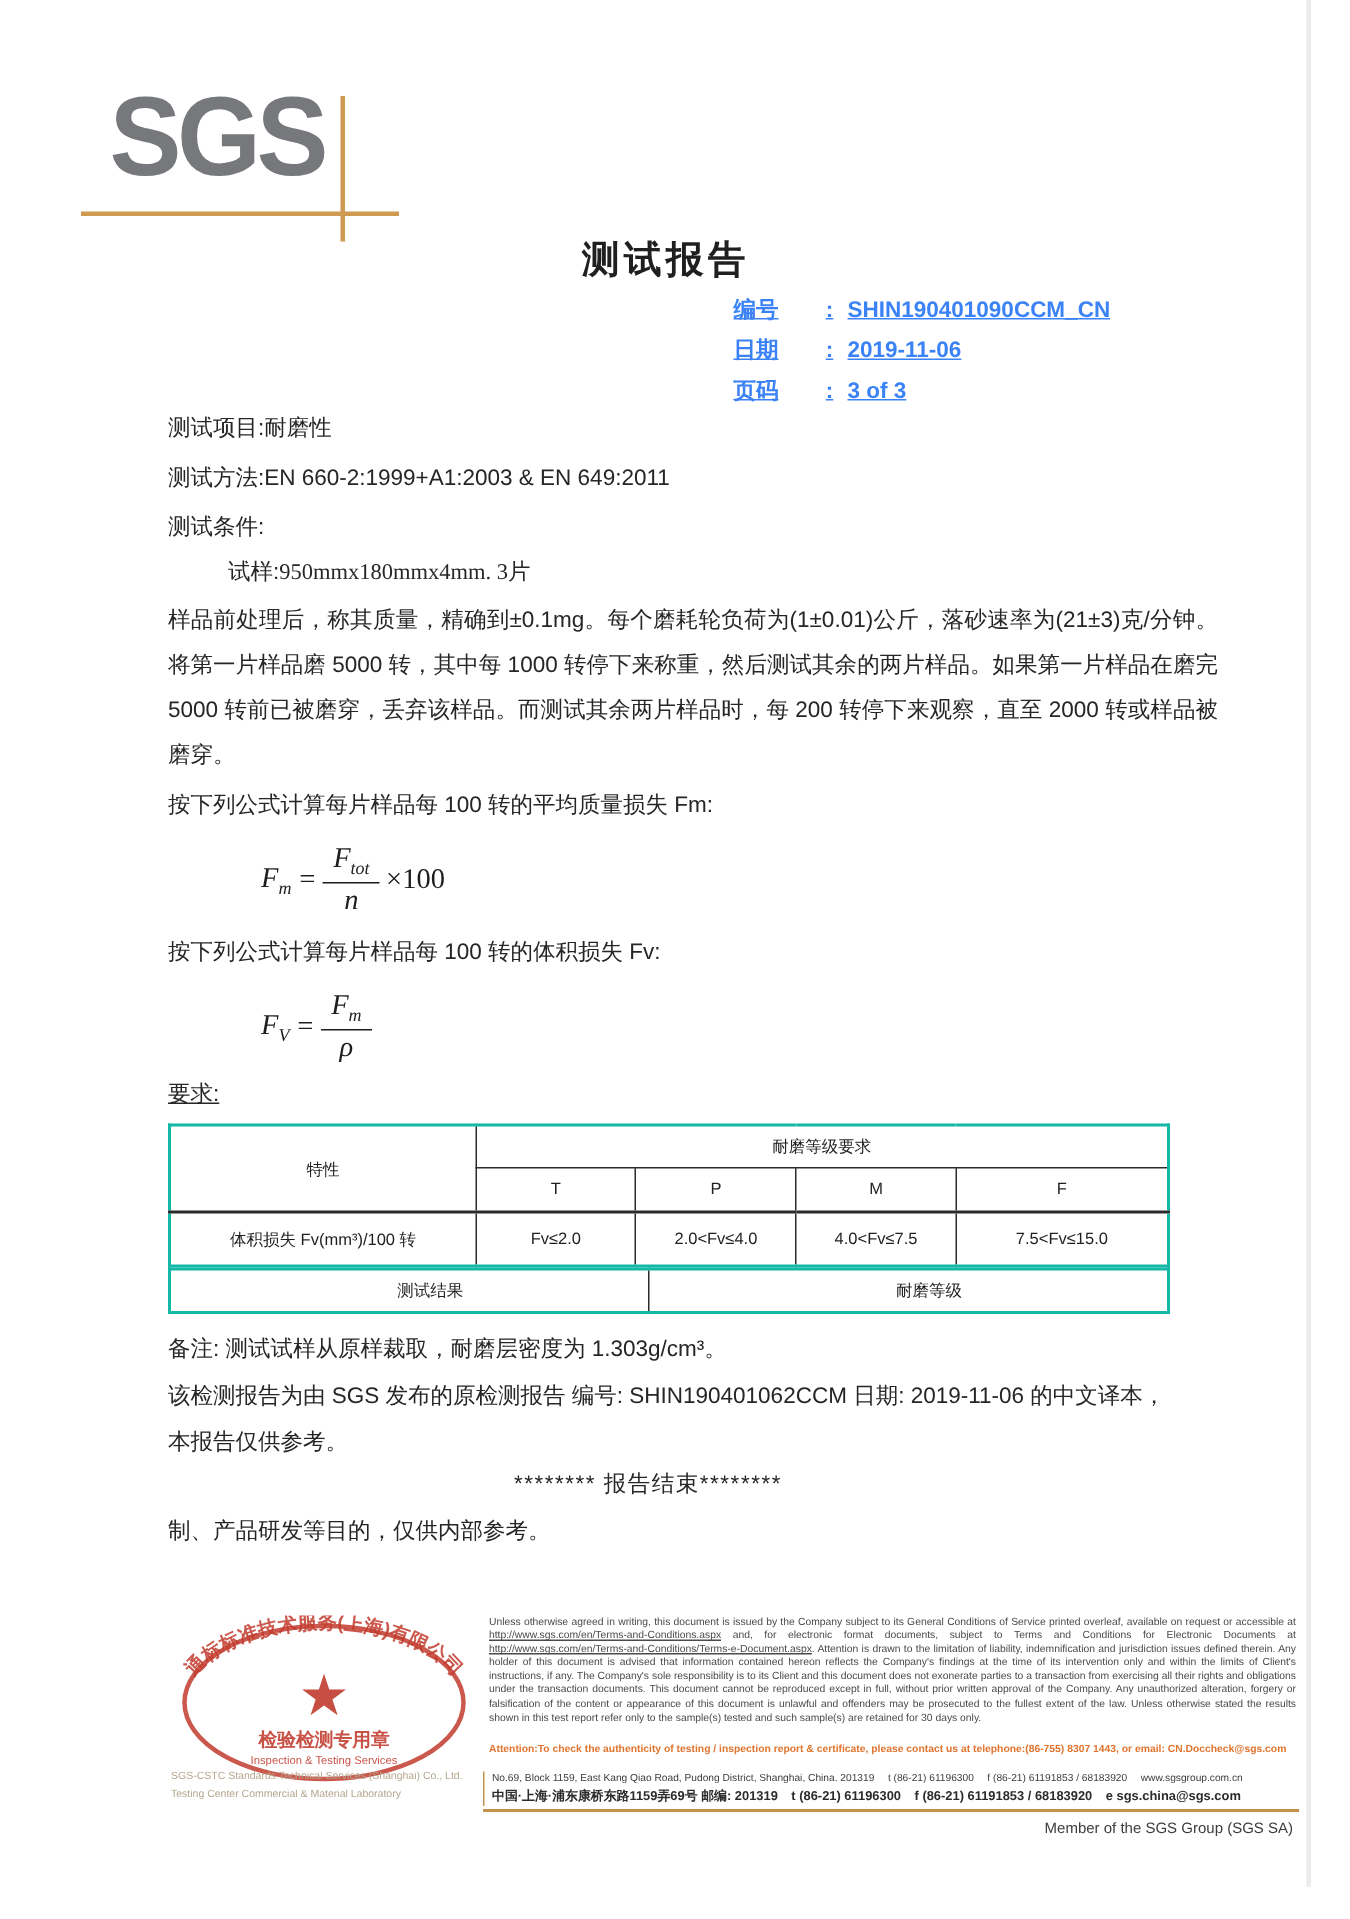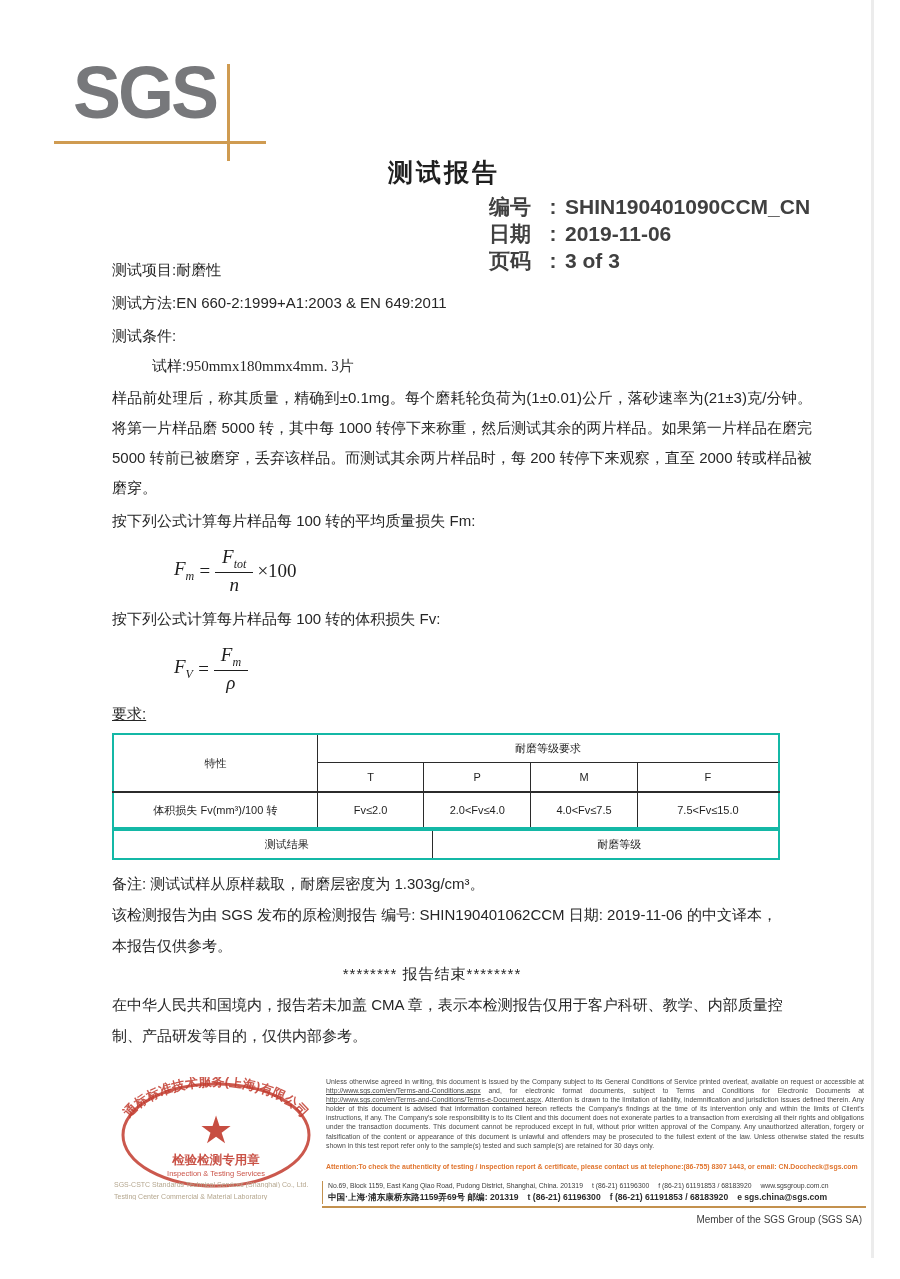--- a/index.html
+++ b/index.html
@@ -17,28 +17,28 @@
   .logo-text {
     position:absolute; left:73px; top:56px; font-size:72px; font-weight:bold;
     color:#77787b; letter-spacing:-3px; line-height:1; transform:scaleY(1.04);
     font-family:"Liberation Sans", sans-serif;
   }
   .logo-vline { position:absolute; left:227px; top:64px; width:3px; height:97px; background:#cf9b51; }
   .logo-hline { position:absolute; left:54px; top:141px; width:212px; height:3px; background:#cf9b51; }
 
   
   .report-title { position:absolute; left:388px; top:156px; font-size:25px; font-weight:bold; letter-spacing:3px; color:#1f1f1f; }
-  .hdr-fields { position:absolute; left:489px; top:193px; font-size:21px; font-weight:bold; color:#404040; }
+  .hdr-fields { position:absolute; left:489px; top:193px; font-size:15px; font-weight:bold; color:#3b82f6;text-decoration:underline; }
   .hdr-row { display:flex; height:27px; align-items:center; }
   .hdr-label { width:52px; }
   .hdr-colon { width:24px; text-align:center; }
   .hdr-value { white-space:nowrap; }
 
   
-  .body-content { position:absolute; left:112px; top:260px; width:700px; font-size:15px; color:#262626; }
+  .body-content { position:absolute; left:112px; top:276px; width:700px; font-size:15px; color:#262626; }
   .line { line-height:20px; }
   .kv { display:flex; }
   .mb13 { margin-bottom:13px; }
   .mb10 { margin-bottom:10px; }
   .specimen { margin:9px 0 7px 40px; }
   .specimen .val { font-family:"Liberation Serif", serif; }
   .para { line-height:30px; text-align:justify; margin-bottom:3px; }
   .intro { line-height:30px; }
 
   .formula {
@@ -193,21 +193,20 @@
         <td class="c0">测试结果</td>
         <td class="c1">耐磨等级</td>
       </tr>
     </tbody>
       </table>
 
     <div class="note-line">备注: 测试试样从原样裁取，耐磨层密度为 1.303g/cm³。</div>
     <div class="trans-line">该检测报告为由 SGS 发布的原检测报告 编号: SHIN190401062CCM 日期: 2019-11-06 的中文译本，</div>
     <div class="trans-line">本报告仅供参考。</div>
     <div class="end-marker">******** 报告结束********</div>
-    <div class="cma">在中华人民共和国境内，报告若未加盖 CMA 章，表示本检测报告仅用于客户科研、教学、内部质量控</div>
     <div class="cma">制、产品研发等目的，仅供内部参考。</div>
   </div>
 
   <div class="footer">
     <svg class="stamp-svg" width="200" height="132" viewBox="0 0 200 132">
       <ellipse cx="100" cy="58" rx="93" ry="51" fill="none" stroke="#c23b2e" stroke-width="3" opacity="0.85"></ellipse>
       <path id="stampArc" d="M 11 45 A 93 51 0 0 1 189 45" fill="none"></path>
       <text font-size="13" font-weight="bold" fill="#c23b2e" opacity="0.85">
         <textPath href="#stampArc" startOffset="50%" text-anchor="middle">通标标准技术服务(上海)有限公司</textPath>
       </text>

